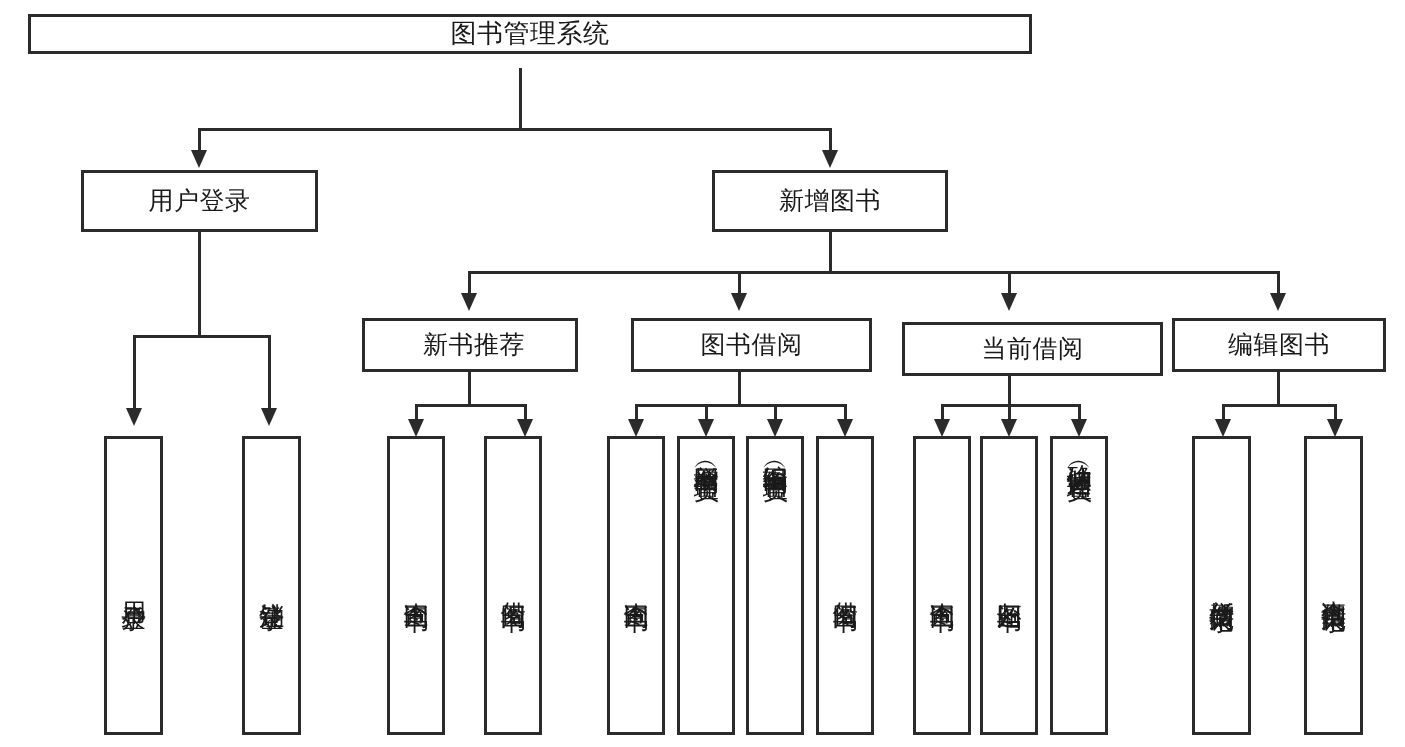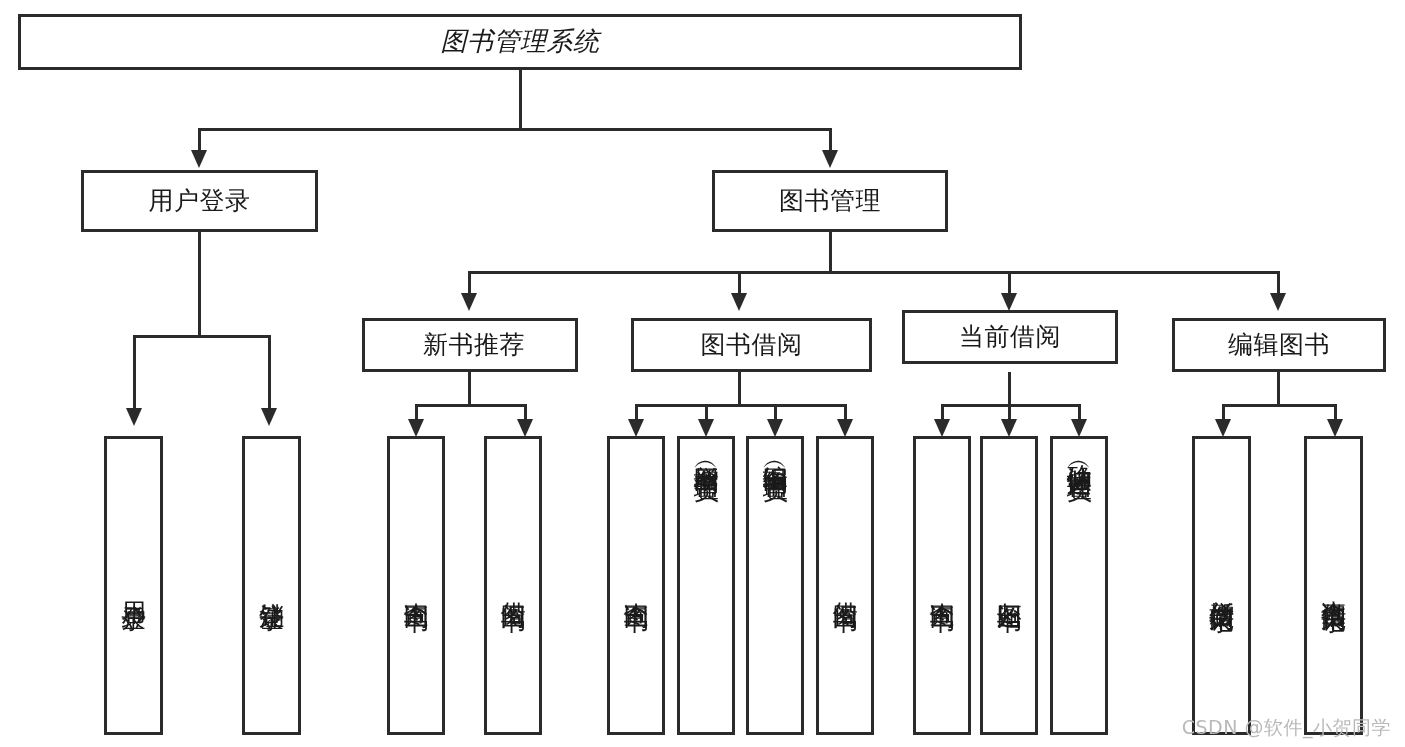--- a/index.html
+++ b/index.html
@@ -144,38 +144,38 @@
   <div class="vline" style="left:1078px; top:404px; height:18px;"></div>
   <div class="arrow" style="left:1071px; top:419px;"></div>
 
   <div class="vline" style="left:1277px; top:372px; height:34px;"></div>
   <div class="hline" style="left:1222px; top:404px; width:115px;"></div>
   <div class="vline" style="left:1222px; top:404px; height:18px;"></div>
   <div class="arrow" style="left:1215px; top:419px;"></div>
   <div class="vline" style="left:1334px; top:404px; height:18px;"></div>
   <div class="arrow" style="left:1327px; top:419px;"></div>
 
-  <div class="node h" id="node-root" style="left:18px; top:14px; width:1004px; height:56px;font-style:italic;">
+  <div class="node h" id="node-root" style="left:28px; top:14px; width:1004px; height:40px;">
     <span class="label">图书管理系统</span>
   </div>
 
   <div class="node h" id="node-login" style="left:81px; top:170px; width:237px; height:62px;">
     <span class="label">用户登录</span>
   </div>
   <div class="node h" id="node-bookmgmt" style="left:712px; top:170px; width:236px; height:62px;">
-    <span class="label">图书管理</span>
+    <span class="label">新增图书</span>
   </div>
 
   <div class="node h" id="node-newbook" style="left:362px; top:318px; width:216px; height:54px;padding-left:8px;">
     <span class="label">新书推荐</span>
   </div>
   <div class="node h" id="node-borrow" style="left:631px; top:318px; width:241px; height:54px;">
     <span class="label">图书借阅</span>
   </div>
-  <div class="node h" id="node-current" style="left:902px; top:310px; width:216px; height:54px;">
+  <div class="node h" id="node-current" style="left:902px; top:322px; width:261px; height:54px;">
     <span class="label">当前借阅</span>
   </div>
   <div class="node h" id="node-records" style="left:1172px; top:318px; width:214px; height:54px;">
     <span class="label">编辑图书</span>
   </div>
 
   <div class="node v mid" style="left:104px; top:436px; width:59px; height:299px;">
     <span class="label">用户登录</span>
   </div>
   <div class="node v mid" style="left:242px; top:436px; width:59px; height:299px;">
@@ -212,15 +212,14 @@
     <span class="label">确认归还（管理员）</span>
   </div>
 
   <div class="node v mid" style="left:1192px; top:436px; width:59px; height:299px;">
     <span class="label">新增借阅记录</span>
   </div>
   <div class="node v mid" style="left:1304px; top:436px; width:59px; height:299px;">
     <span class="label">查询借阅记录</span>
   </div>
 
-  <div id="watermark">CSDN @软件_小贺同学</div>
 
 </div>
 
 </body></html>

